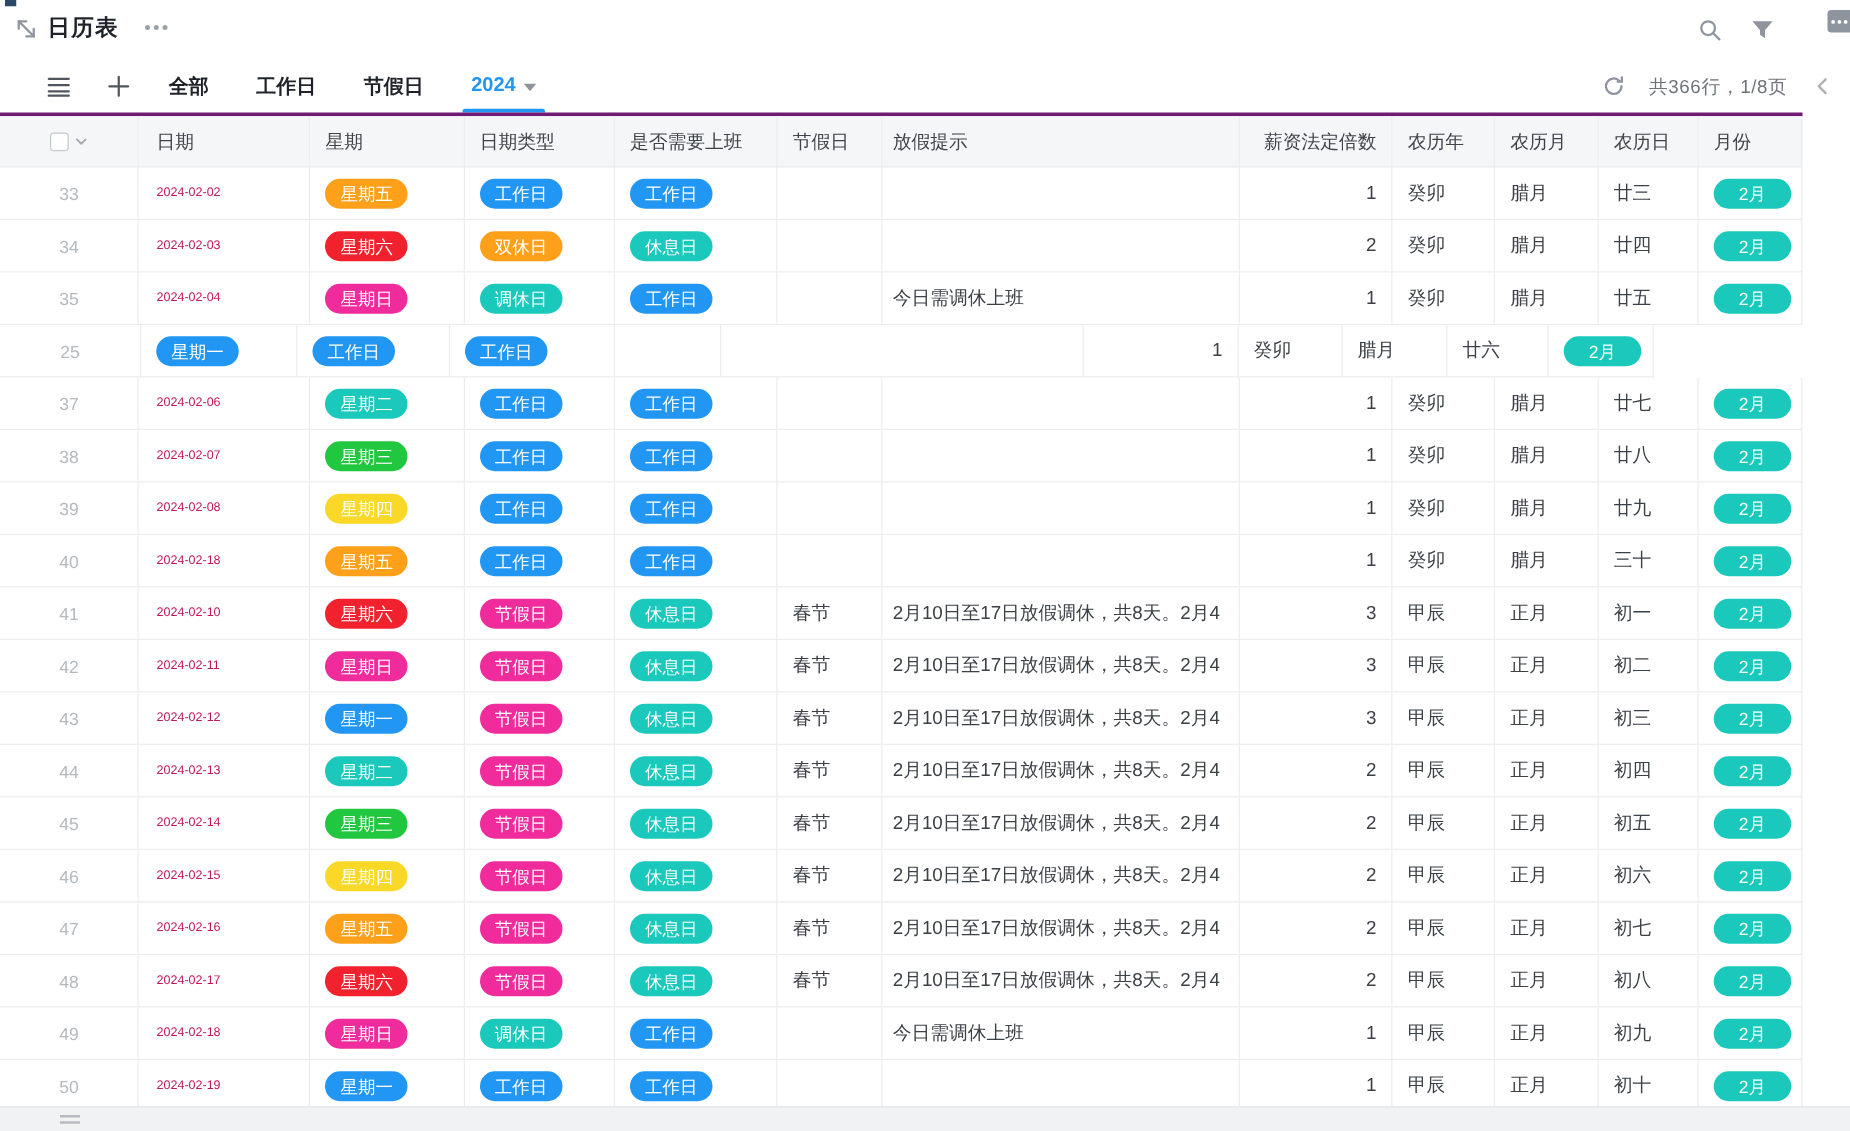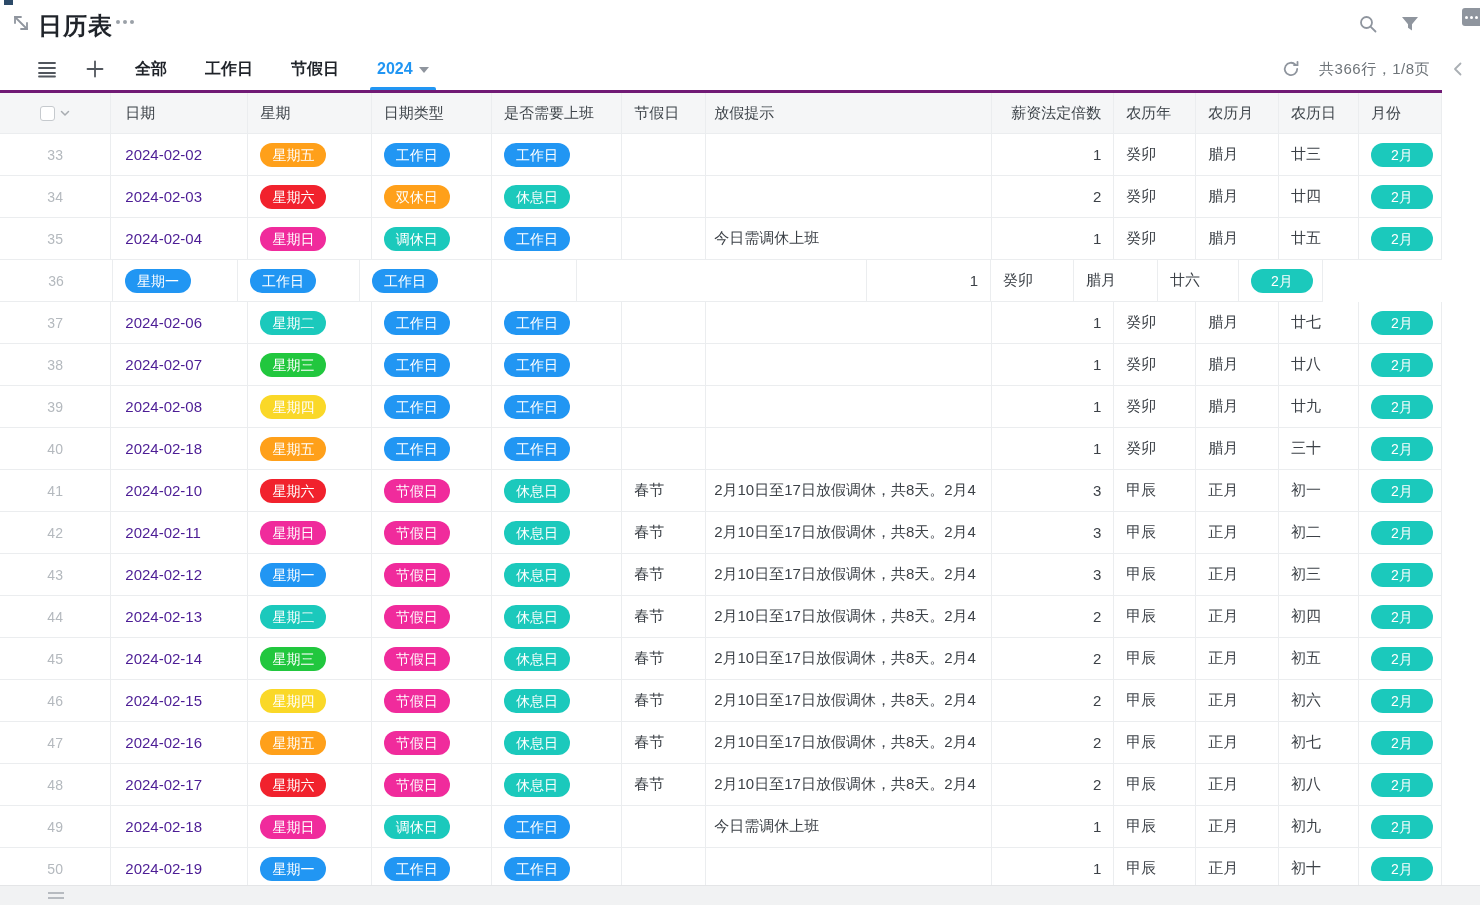--- a/index.html
+++ b/index.html
@@ -5,21 +5,21 @@
   * { margin:0; padding:0; box-sizing:border-box; }
   html,body { width:1480px; height:905px; overflow:hidden; }
   body {
     font-family:"Liberation Sans","DejaVu Sans",sans-serif;
     background:#fff; color:#23272d; position:relative;
   }
   
   .topbar { position:absolute; top:0; left:0; width:1480px; height:48px; background:#fff; }
   .artifact { position:absolute; left:4px; top:0; width:9px; height:5px; background:#2c4a68; }
   .expand-btn { position:absolute; left:10px; top:12px; width:22px; height:22px; cursor:pointer; }
-  .doc-title { position:absolute; left:38px; top:10px; font-size:24px; font-weight:700; color:#1f2329; letter-spacing:1px; }
+  .doc-title { position:absolute; left:38px; top:10px; font-size:18px; font-weight:700; color:#1f2329; letter-spacing:1px; }
   .title-more { position:absolute; left:116px; top:12px; width:24px; height:20px; display:flex; align-items:center; gap:3px; cursor:pointer; }
   .title-more i { width:4px; height:4px; border-radius:50%; background:#9ba1a8; }
   .top-icons { position:absolute; right:0; top:10px; height:28px; display:flex; align-items:center; }
   .icon-btn { width:28px; height:28px; display:flex; align-items:center; justify-content:center; cursor:pointer; }
   .morebox { position:absolute; left:1462px; top:8px; width:26px; height:18px; background:#8f959e; border-radius:3px; display:flex; align-items:center; justify-content:flex-start; padding-left:3px; gap:2px; }
   .morebox i { width:3px; height:3px; border-radius:50%; background:#fff; }
   
   .toolbar { position:absolute; top:48px; left:0; width:1480px; height:42px; background:#fff; }
   .tool-left { position:absolute; left:33px; top:0; height:42px; display:flex; align-items:center; gap:20px; }
   .tabs { position:absolute; left:134px; top:0; height:42px; display:flex; align-items:stretch; gap:36px; }
@@ -41,21 +41,21 @@
   .c3 { width:122px; padding-left:12px; }
   .c4 { width:132px; padding-left:12px; }
   .c5 { width:85px;  padding-left:12px; }
   .c6 { width:290px; padding-left:8px; }
   .c7 { width:124px; justify-content:flex-end; padding-right:12px; }
   .c8 { width:83px;  padding-left:12px; }
   .c9 { width:84px;  padding-left:12px; }
   .c10{ width:81px;  padding-left:12px; }
   .c11{ width:84px;  padding-left:12px; }
   .rownum { font-size:14px; color:#b4b9be; }
-  .datecell { font-size:15px; color:#4c1d95; }
+  .datecell { font-size:10px; color:#be185d; }
   .plain { font-size:15px; color:#3c4147; }
   .badge { display:inline-block; padding:3px 12px; border-radius:12px; color:#fff; font-size:14px; line-height:18px; }
   .badge.month { padding:3px 20px; }
   .checkbox-wrap { display:flex; align-items:center; gap:4px; }
   .checkbox { width:15px; height:15px; border:1.5px solid #c6cace; border-radius:3px; background:#fff; cursor:pointer; }
   
   .footer { position:absolute; left:0; bottom:0; width:1480px; height:20px; background:#f1f2f3; border-top:1px solid #e4e5e7; z-index:5; }
   .drag-handle { position:absolute; left:48px; top:6px; width:16px; height:7px; border-top:2px solid #b7bbc0; border-bottom:2px solid #b7bbc0; cursor:grab; }
   svg { display:block; }
 </style>
@@ -229,21 +229,21 @@
         <div class="cell c6 plain">今日需调休上班</div>
         <div class="cell c7 plain">1</div>
         <div class="cell c8 plain">癸卯</div>
         <div class="cell c9 plain">腊月</div>
         <div class="cell c10 plain">廿五</div>
         <div class="cell c11">
           <span class="badge month" style="background: rgb(27, 201, 188);">2月</span>
         </div>
       </div>
       <div class="trow">
-        <div class="cell c0 rownum">36</div>
+        <div class="cell c0 rownum">25</div>
         <div class="cell c2">
           <span class="badge" style="background: rgb(33, 150, 243);">星期一</span>
         </div>
         <div class="cell c3">
           <span class="badge" style="background: rgb(33, 150, 243);">工作日</span>
         </div>
         <div class="cell c4">
           <span class="badge" style="background: rgb(33, 150, 243);">工作日</span>
         </div>
         <div class="cell c5 plain"></div>

